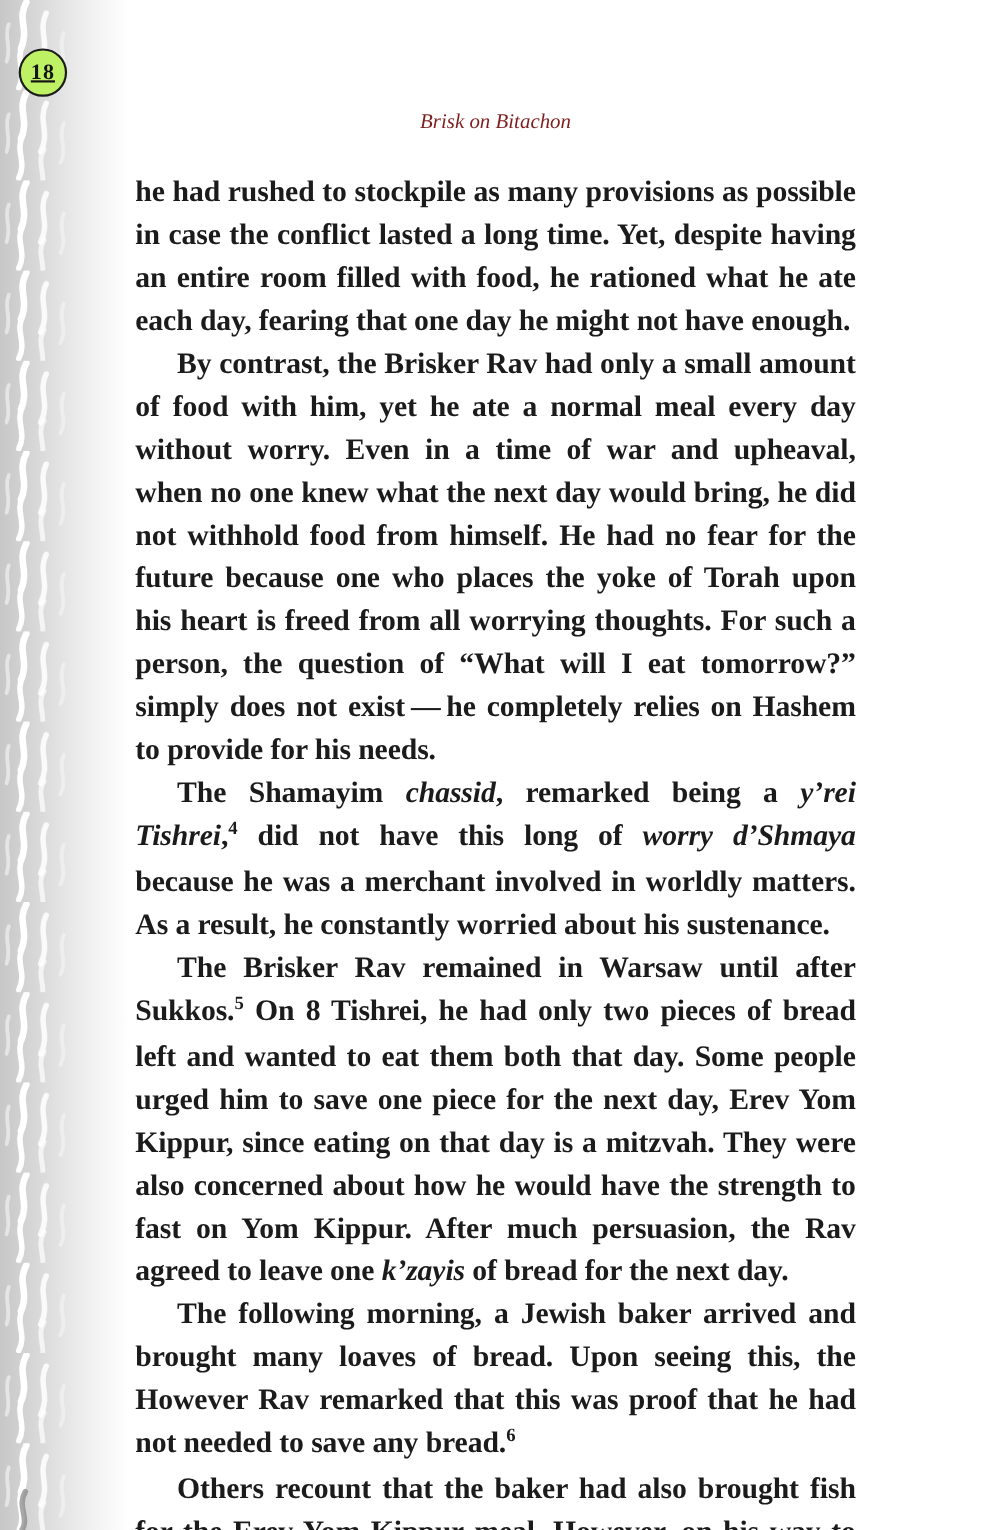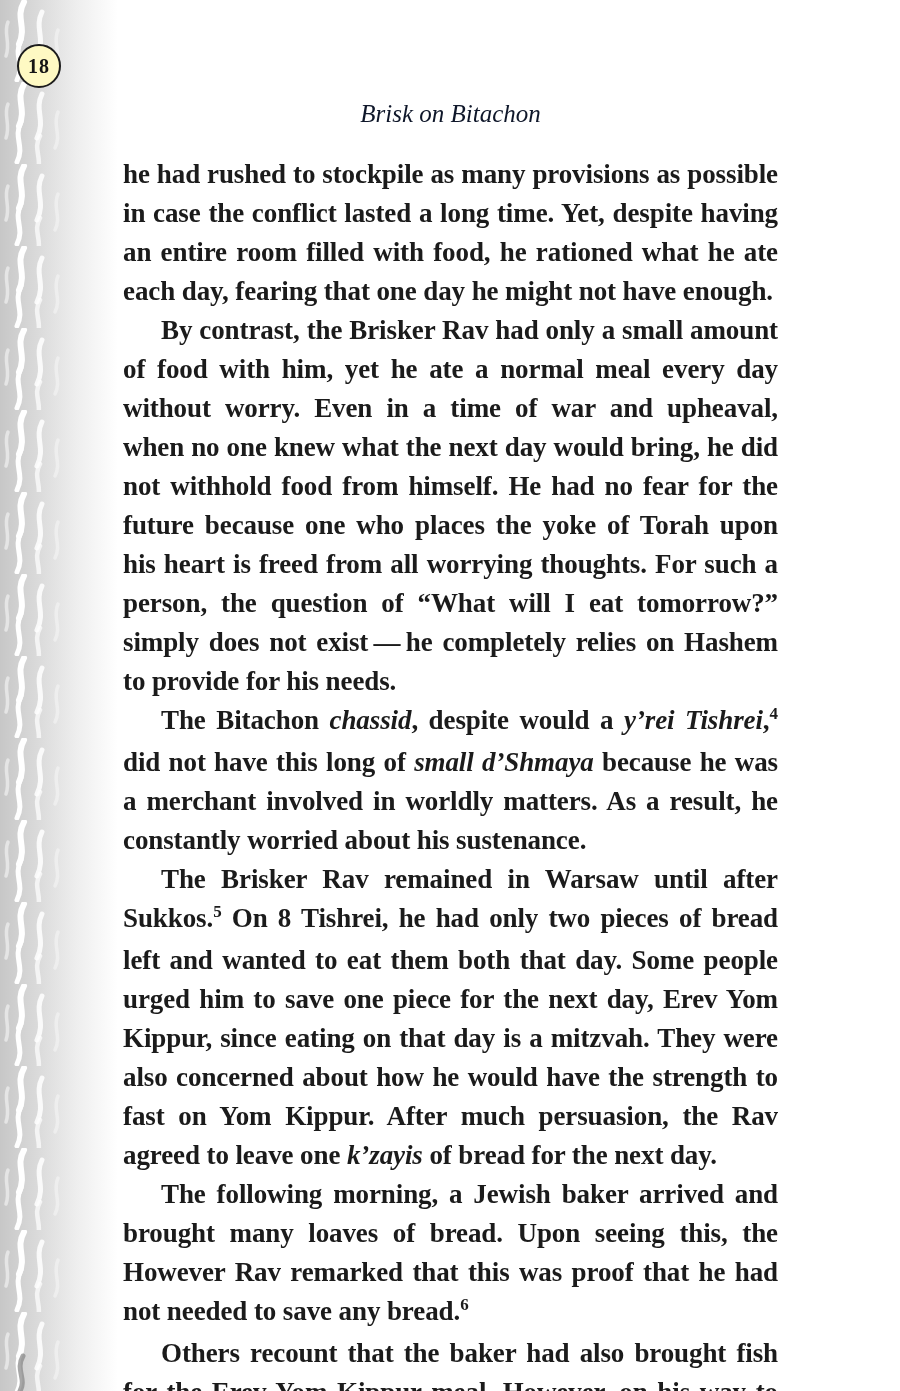--- a/index.html
+++ b/index.html
@@ -19,34 +19,35 @@
     width: 118px; height: 1391px;
     background: linear-gradient(90deg, #c7c7c7 0%, #d9d9d9 30%, #eeeeee 65%, #ffffff 100%);
   }
   .edge-band svg { display: block; width: 118px; height: 1391px; }
 
   
   .page-number-badge {
     position: absolute; left: 17px; top: 44px;
     width: 44px; height: 44px;
     border: 2px solid #1c1c1c; border-radius: 50%;
-    background: #fef9c3;
+    background: #bef264;
     display: flex; align-items: center; justify-content: center;
     font-size: 20px; font-weight: bold; color: #151515;
     letter-spacing: 1px;
     box-sizing: border-box;
+    text-decoration: underline;
   }
 
   
   .running-header {
     position: absolute; left: 123px; top: 100px; width: 655px;
     text-align: center;
     font-style: italic;
-    font-size: 25px;
-    color: #0f172a;
+    font-size: 19px;
+    color: #7f1d1d;
   }
 
   
   .body-text {
     position: absolute; left: 123px; top: 155px; width: 655px;
     font-size: 27px; line-height: 39px;
     text-align: justify;
     color: #1b1b1b;
     letter-spacing: -0.1px;
   }
@@ -85,19 +86,19 @@
 
   <div class="page-number-badge">
     <span>18</span>
   </div>
 
   <div class="running-header">Brisk on Bitachon</div>
 
   <div class="body-text">
       <p class=""><span>he had rushed to stockpile as many provisions as possible in case the conflict lasted a long time. Yet, despite having an entire room filled with food, he rationed what he ate each day, fearing that one day he might not have enough.</span></p>
       <p class="indent"><span>By contrast, the Brisker Rav had only a small amount of food with him, yet he ate a normal meal every day without worry. Even in a time of war and upheaval, when no one knew what the next day would bring, he did not withhold food from himself. He had no fear for the future because one who places the yoke of Torah upon his heart is freed from all worrying thoughts. For such a person, the question of “What will I eat tomorrow?” simply does not exist — he completely relies on Hashem to provide for his needs.</span></p>
-      <p class="indent"><span>The Bitachon </span><span class="it">chassid</span><span>, despite would a </span><span class="it">y’rei Tishrei</span><span>,</span><span class="sup">4</span><span> did not have this long of </span><span class="it">small d’Shmaya</span><span> because he was a merchant involved in worldly matters. As a result, he constantly worried about his sustenance.</span></p>
+      <p class="indent"><span>The Shamayim </span><span class="it">chassid</span><span>, remarked being a </span><span class="it">y’rei Tishrei</span><span>,</span><span class="sup">4</span><span> did not have this long of </span><span class="it">worry d’Shmaya</span><span> because he was a merchant involved in worldly matters. As a result, he constantly worried about his sustenance.</span></p>
       <p class="indent"><span>The Brisker Rav remained in Warsaw until after Sukkos.</span><span class="sup">5</span><span> On 8 Tishrei, he had only two pieces of bread left and wanted to eat them both that day. Some people urged him to save one piece for the next day, Erev Yom Kippur, since eating on that day is a mitzvah. They were also concerned about how he would have the strength to fast on Yom Kippur. After much persuasion, the Rav agreed to leave one </span><span class="it">k’zayis</span><span> of bread for the next day.</span></p>
       <p class="indent"><span>The following morning, a Jewish baker arrived and brought many loaves of bread. Upon seeing this, the However Rav remarked that this was proof that he had not needed to save any bread.</span><span class="sup">6</span></p>
       <p class="indent"><span>Others recount that the baker had also brought fish for the Erev Yom Kippur meal. However, on his way to deliver it, an</span></p>
     </div>
 
 </div>
 
 </body></html>

